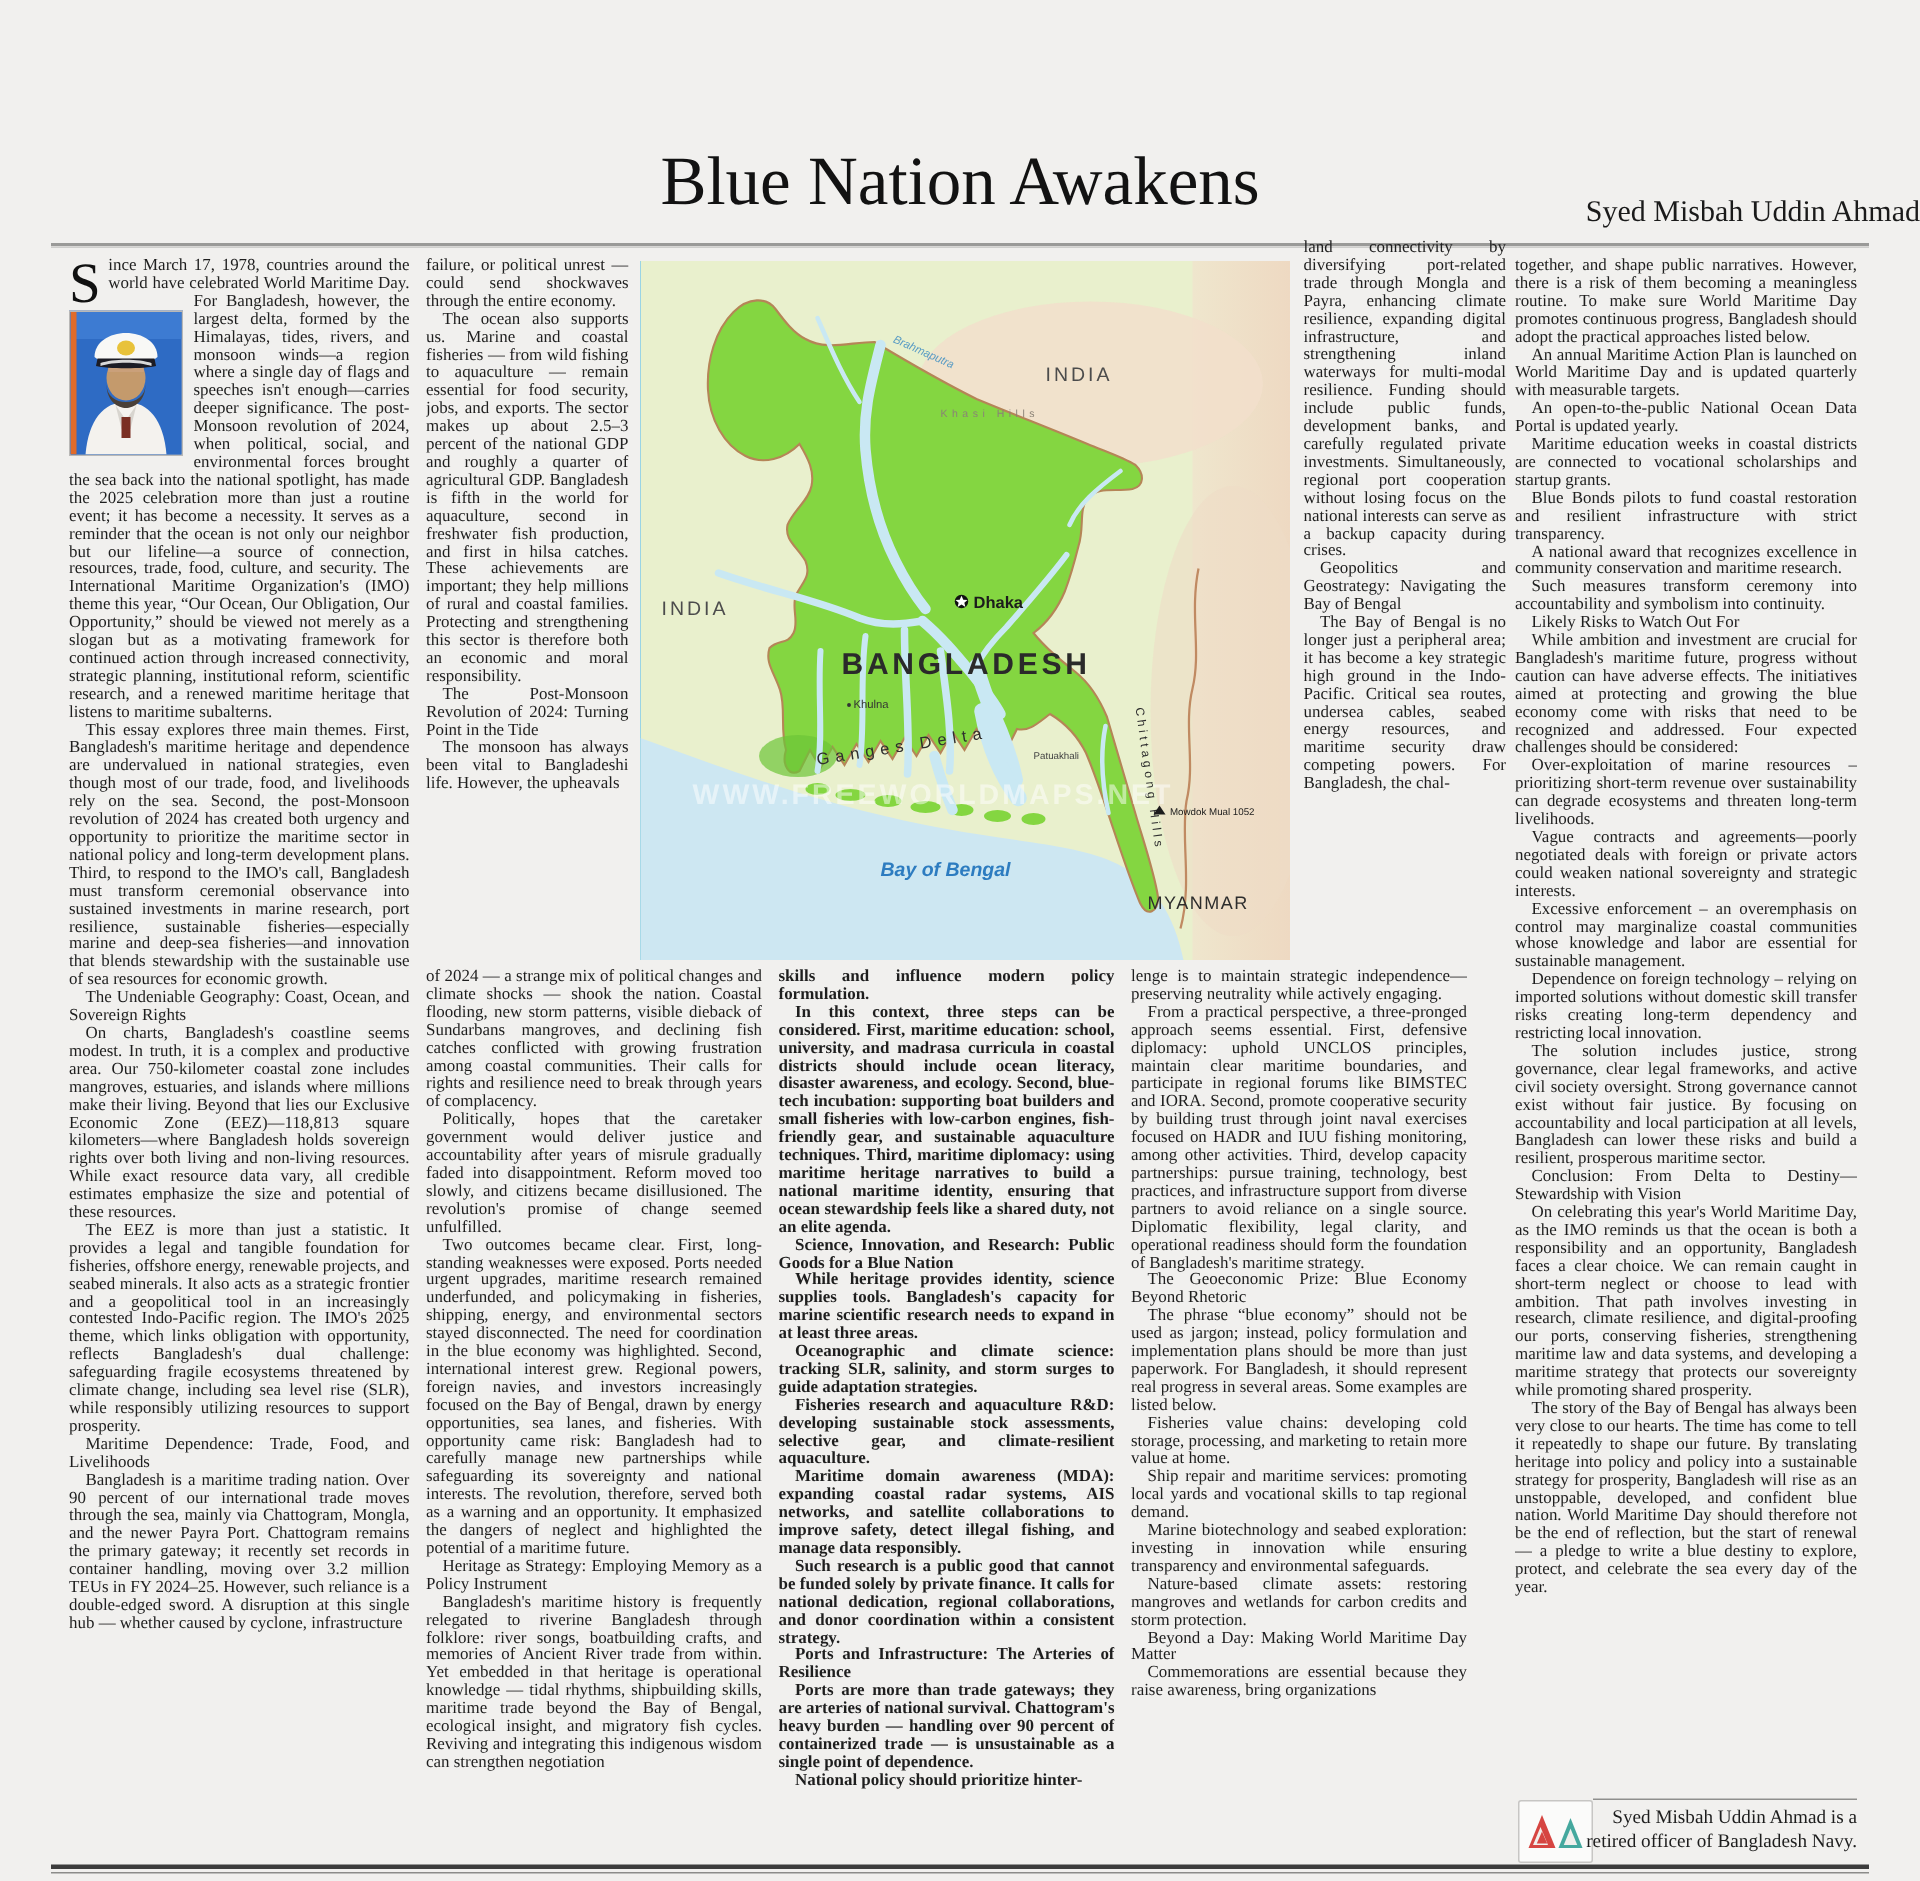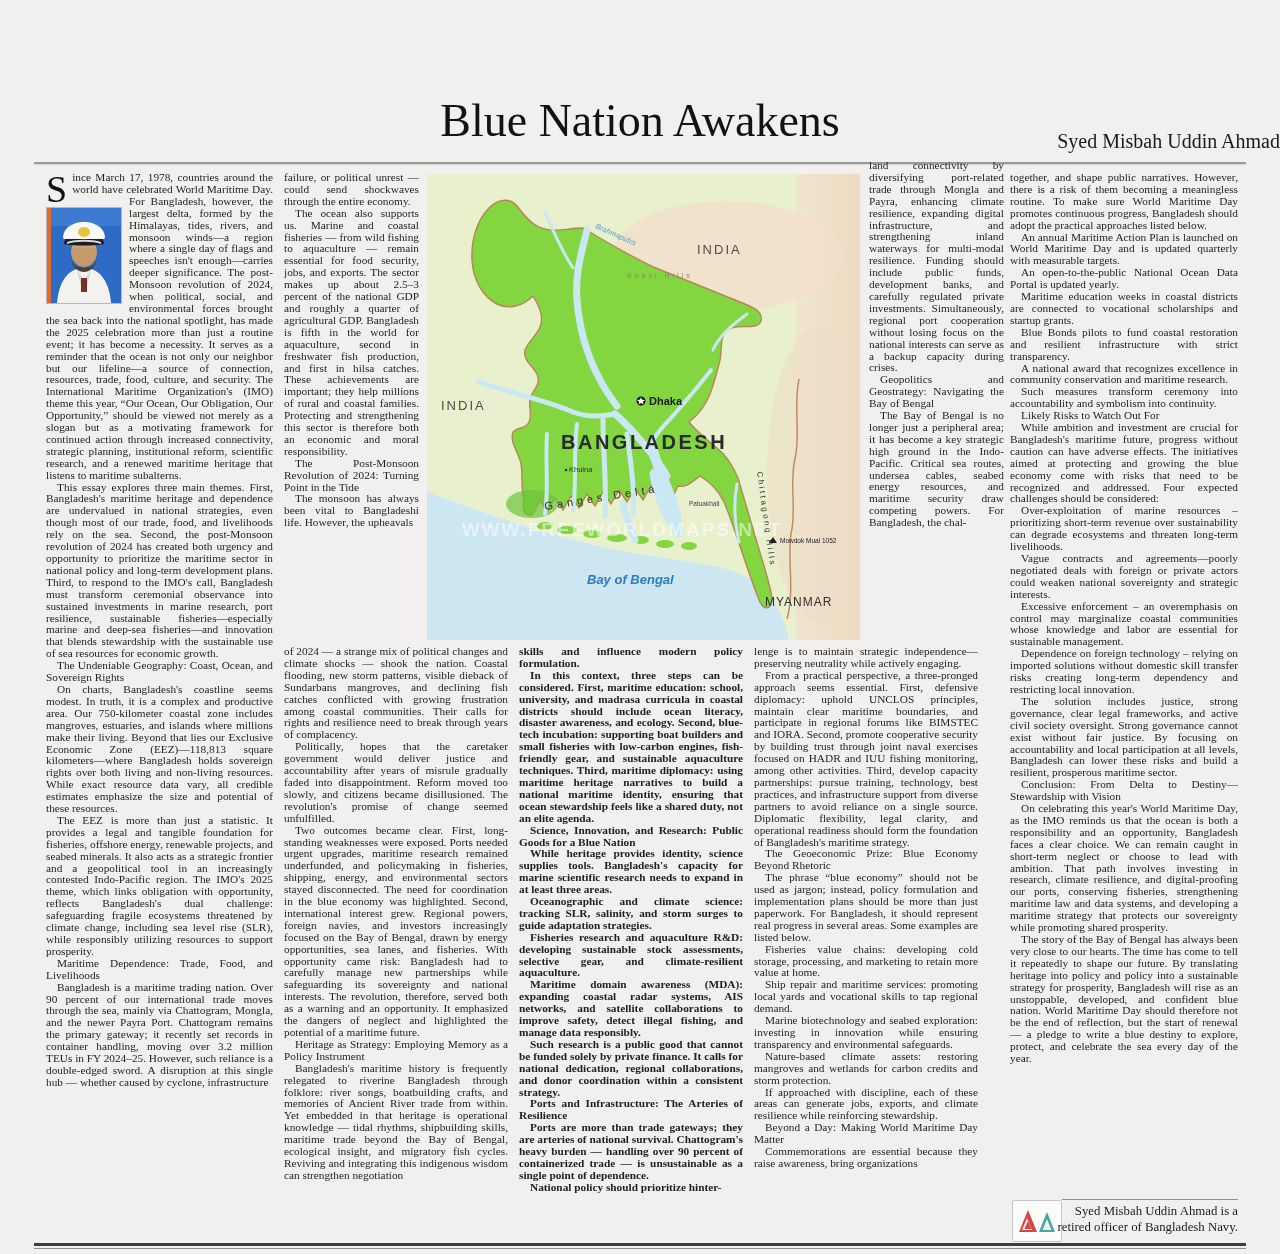--- a/index.html
+++ b/index.html
@@ -131,21 +131,20 @@
     </div>
   <div class="col" id="col4b">
       <p class="para cont">lenge is to maintain strategic independence—preserving neutrality while actively engaging.</p>
       <p class="para">From a practical perspective, a three-pronged approach seems essential. First, defensive diplomacy: uphold UNCLOS principles, maintain clear maritime boundaries, and participate in regional forums like BIMSTEC and IORA. Second, promote cooperative security by building trust through joint naval exercises focused on HADR and IUU fishing monitoring, among other activities. Third, develop capacity partnerships: pursue training, technology, best practices, and infrastructure support from diverse partners to avoid reliance on a single source. Diplomatic flexibility, legal clarity, and operational readiness should form the foundation of Bangladesh's maritime strategy.</p>
       <p class="para hd">The Geoeconomic Prize: Blue Economy Beyond Rhetoric</p>
       <p class="para">The phrase “blue economy” should not be used as jargon; instead, policy formulation and implementation plans should be more than just paperwork. For Bangladesh, it should represent real progress in several areas. Some examples are listed below.</p>
       <p class="para">Fisheries value chains: developing cold storage, processing, and marketing to retain more value at home.</p>
       <p class="para">Ship repair and maritime services: promoting local yards and vocational skills to tap regional demand.</p>
       <p class="para">Marine biotechnology and seabed exploration: investing in innovation while ensuring transparency and environmental safeguards.</p>
       <p class="para">Nature-based climate assets: restoring mangroves and wetlands for carbon credits and storm protection.</p>
-      <p class="para">If approached with discipline, each of these areas can generate jobs, exports, and climate resilience while reinforcing stewardship.</p>
       <p class="para hd">Beyond a Day: Making World Maritime Day Matter</p>
       <p class="para">Commemorations are essential because they raise awareness, bring organizations</p>
     </div>
 
   <div class="col" id="col5">
       <p class="para cont">together, and shape public narratives. However, there is a risk of them becoming a meaningless routine. To make sure World Maritime Day promotes continuous progress, Bangladesh should adopt the practical approaches listed below.</p>
       <p class="para">An annual Maritime Action Plan is launched on World Maritime Day and is updated quarterly with measurable targets.</p>
       <p class="para">An open-to-the-public National Ocean Data Portal is updated yearly.</p>
       <p class="para">Maritime education weeks in coastal districts are connected to vocational scholarships and startup grants.</p>
       <p class="para">Blue Bonds pilots to fund coastal restoration and resilient infrastructure with strict transparency.</p>

